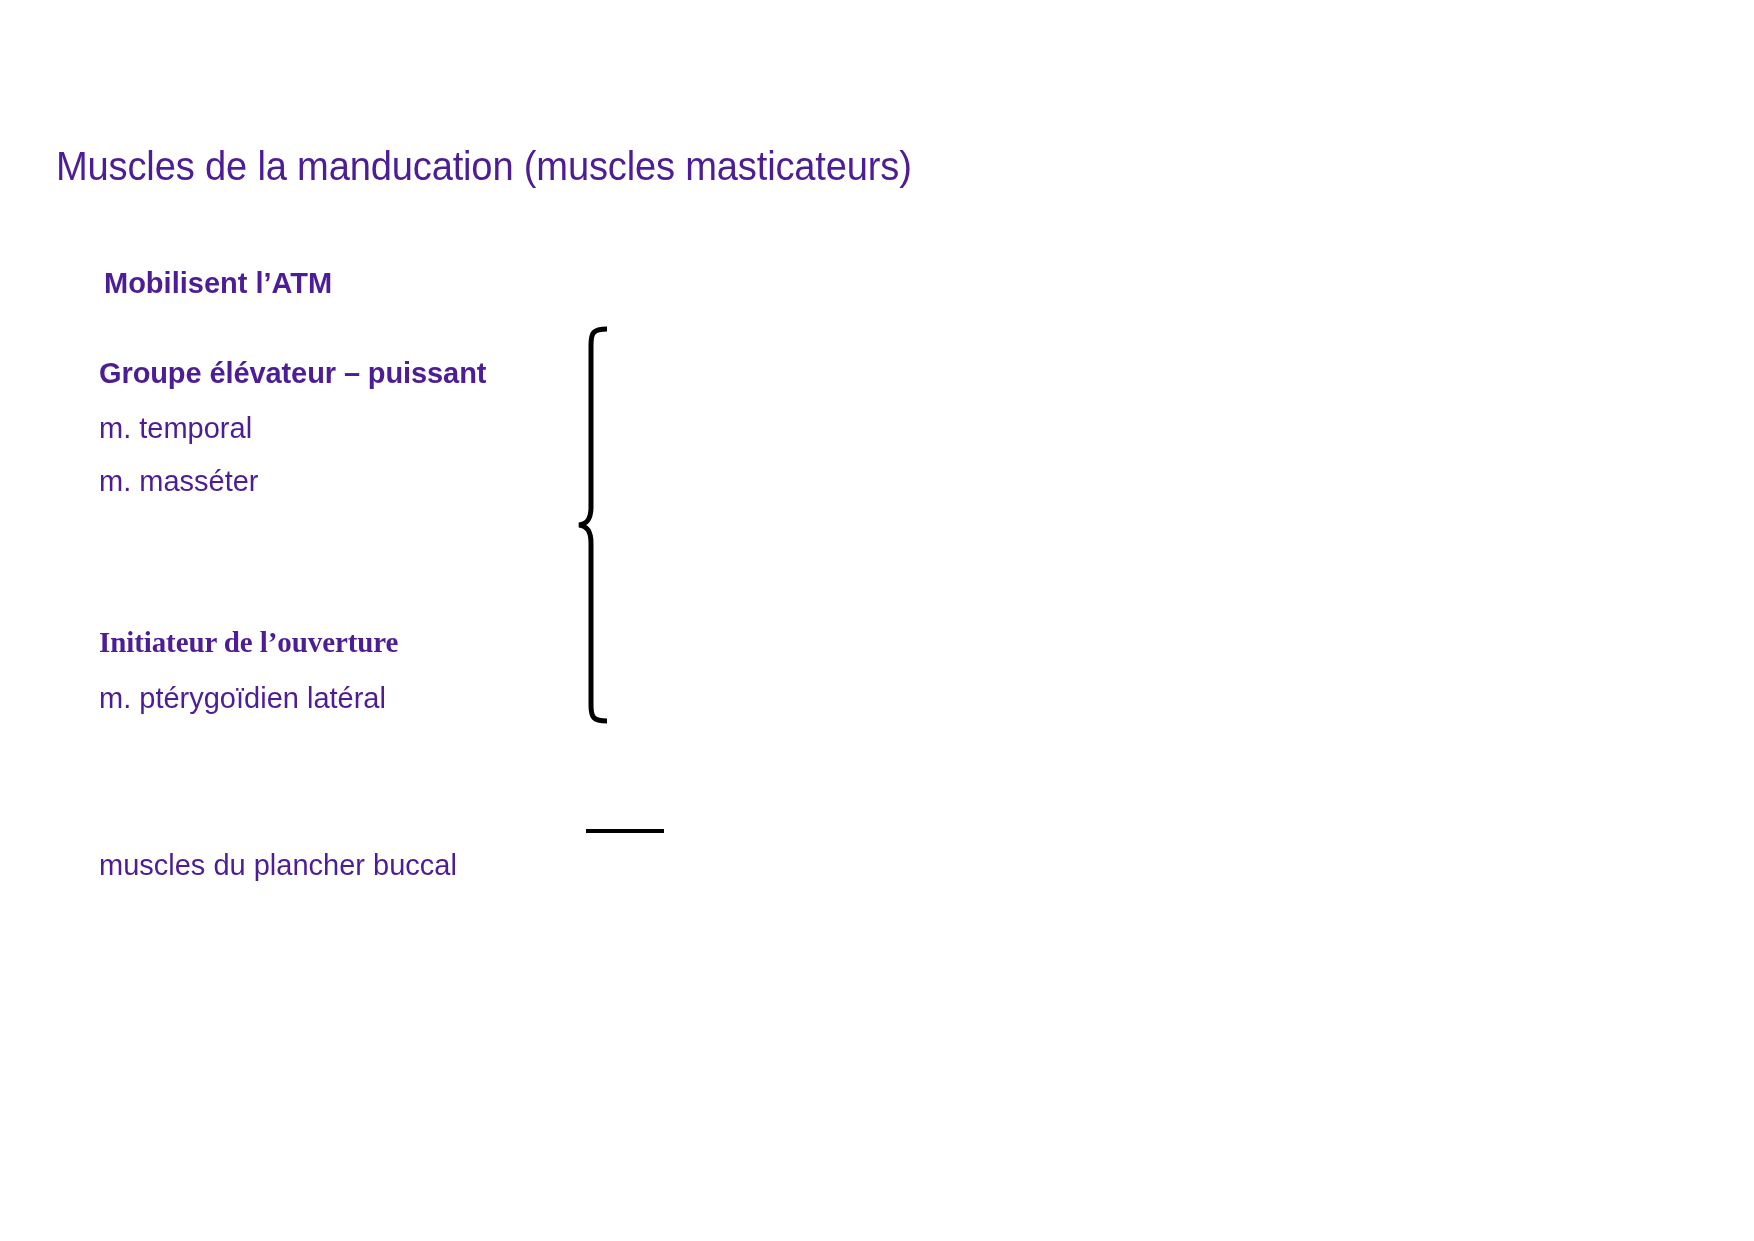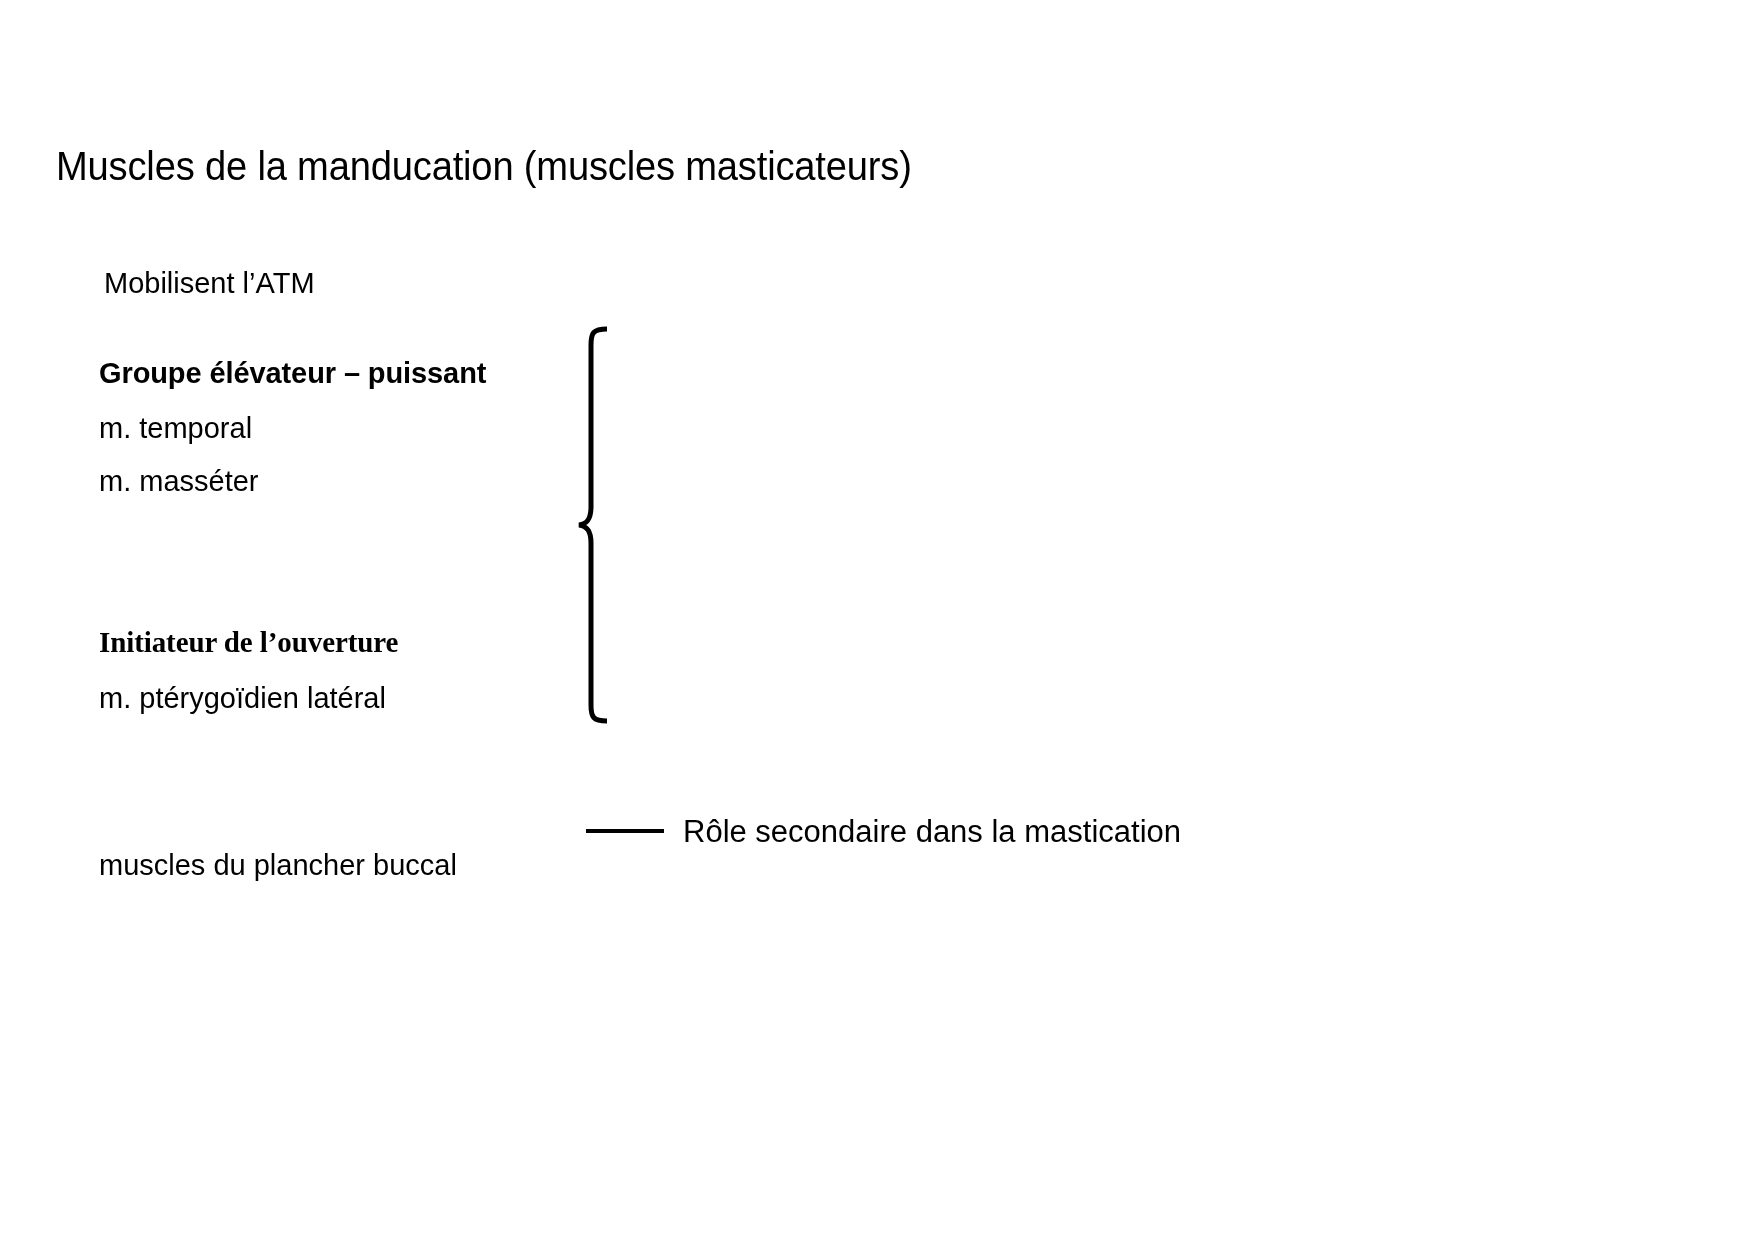--- a/index.html
+++ b/index.html
@@ -7,21 +7,21 @@
     padding: 0;
     background: #ffffff;
   }
   #slide {
     position: relative;
     width: 1542px;
     height: 1241px;
     background: #ffffff;
     overflow: hidden;
     font-family: "Liberation Sans", sans-serif;
-    color: #000000;
+    color: #4c1d95;
     text-align: right;
   }
 
   
   #slide-title {
     position: absolute;
     left: 56px;
     top: 144px;
     font-family: "Liberation Sans Narrow", "Liberation Sans", sans-serif;
     font-size: 41px;
@@ -34,21 +34,21 @@
   }
 
   
   .left-col {
     position: absolute;
     left: 99px;
     font-size: 29px;
     line-height: 1.2;
     white-space: nowrap;
   }
-  .lead-line { top: 266px; left: 104px; }
+  .lead-line { top: 266px; left: 104px; font-weight: bold; }
   .sec-heading {
     font-weight: 700;
     letter-spacing: -0.1px;
   }
 
   .g1-heading  { top: 356px; }
   .g1-item1    { top: 411px; }
   .g1-item2    { top: 464px; }
   .g1-item3    { top: 517px; }
 
@@ -119,15 +119,14 @@
 
   <div id="brace-wrap">
     <svg width="48" height="400" viewBox="0 0 48 400" fill="none" xmlns="http://www.w3.org/2000/svg" aria-hidden="true">
       <path d="M32 4 C 18 4, 16 8, 16 20 L 16 182 C 16 194, 12 199, 4 200
                C 12 201, 16 206, 16 218 L 16 380 C 16 392, 18 396, 32 396" stroke="#000000" stroke-width="5" fill="none" stroke-linecap="butt" stroke-linejoin="miter"></path>
     </svg>
   </div>
 
 
   <div id="bottom-connector"></div>
-  <div id="bottom-note">Rôle secondaire dans la mastication</div>
 
 </div>
 
 </body></html>

